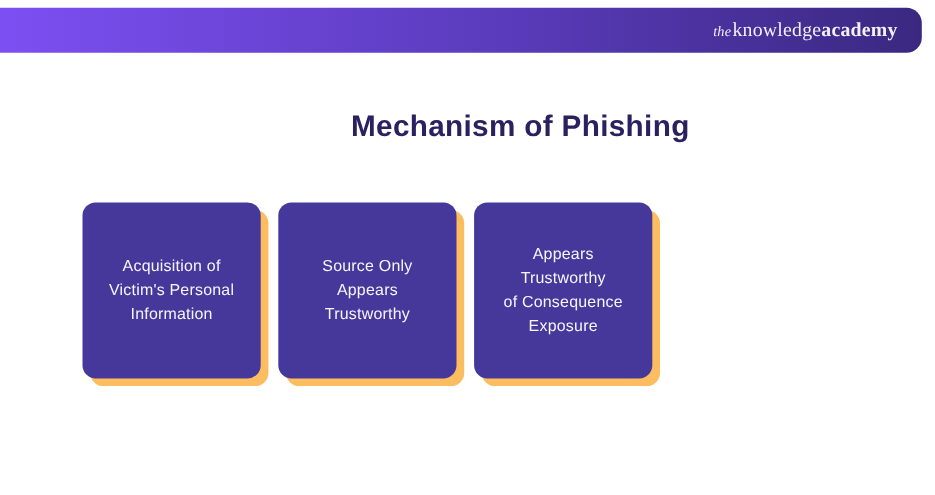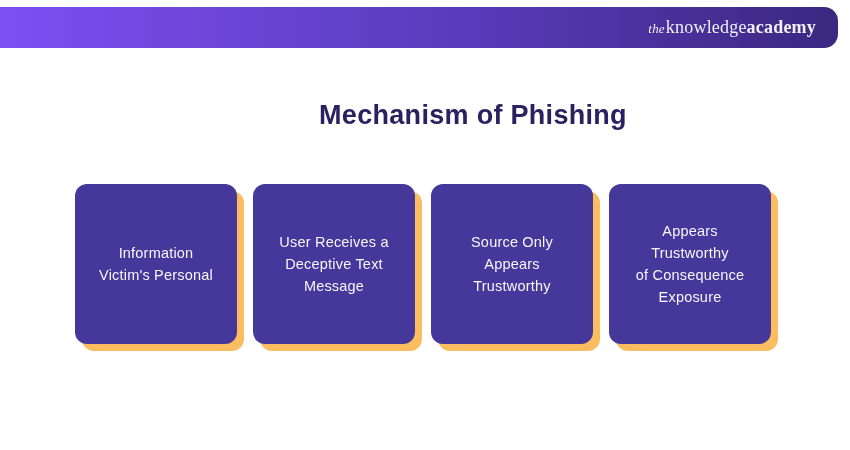--- a/index.html
+++ b/index.html
@@ -104,29 +104,25 @@
     <div class="logo">
       <span class="logo-the">the</span><span class="logo-knowledge">knowledge</span><span class="logo-academy">academy</span>
     </div>
   </div>
 
   <h1 class="page-title">Mechanism of Phishing</h1>
 
   <div class="cards-row">
 
     <div class="step-card">
+      <div class="card-line">Acquisition of</div>
+      <div class="card-line">Victim's Personal</div>
       <div class="card-line">Information</div>
-      <div class="card-line">Victim's Personal</div>
     </div>
 
-    <div class="step-card">
-      <div class="card-line">User Receives a</div>
-      <div class="card-line">Deceptive Text</div>
-      <div class="card-line">Message</div>
-    </div>
 
     <div class="step-card">
       <div class="card-line">Source Only</div>
       <div class="card-line">Appears</div>
       <div class="card-line">Trustworthy</div>
     </div>
 
     <div class="step-card">
       <div class="card-line">Appears</div>
       <div class="card-line">Trustworthy</div>

